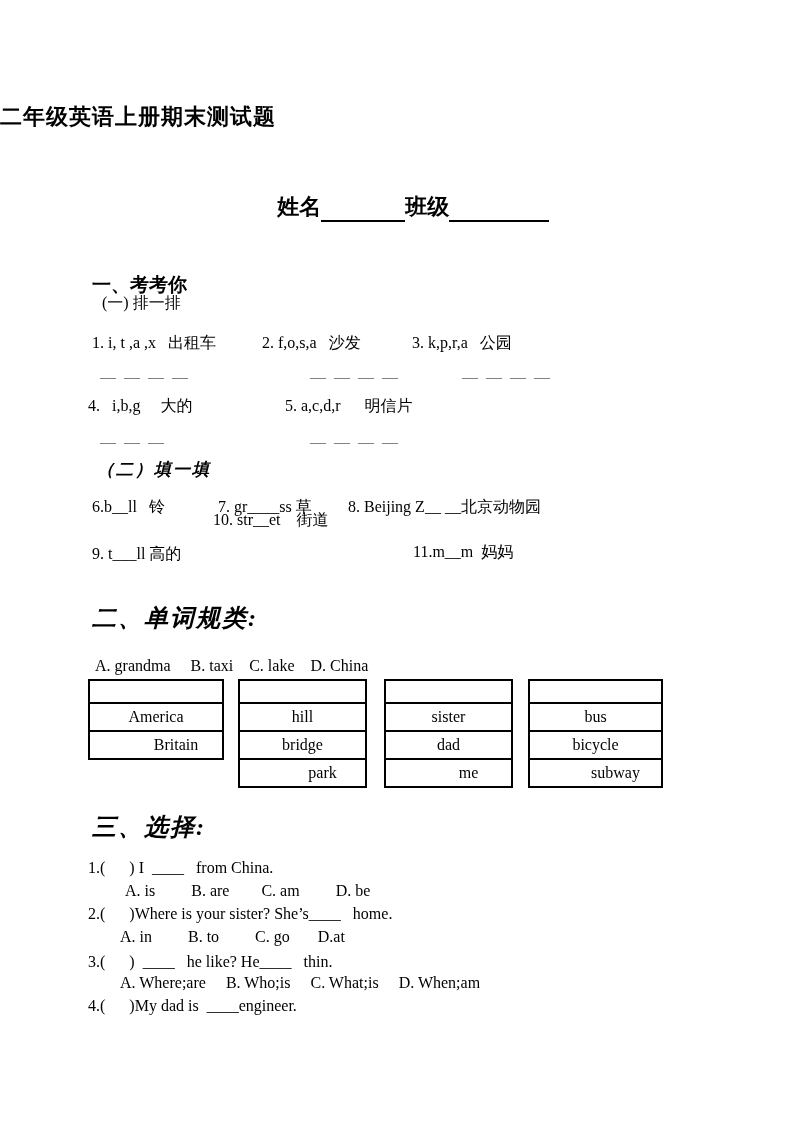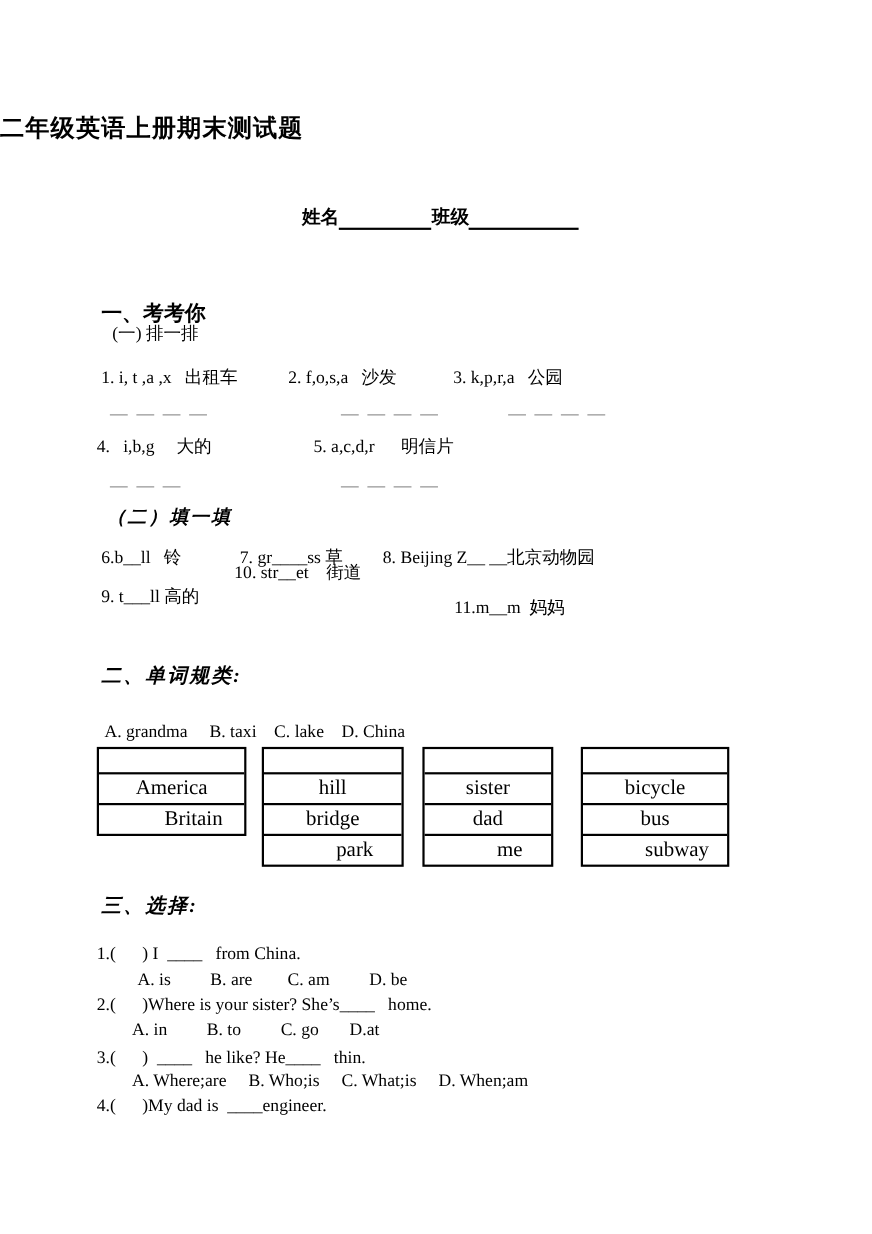--- a/index.html
+++ b/index.html
@@ -22,42 +22,42 @@
     text-align: left;
     font-family: "Liberation Sans", "DejaVu Sans", sans-serif;
     font-weight: bold;
     font-size: 22px;
     letter-spacing: 1px;
   }
 
   .name-line {
     left: 265px; top: 166px;
     font-weight: bold;
-    font-size: 17px;
+    font-size: 22px;
     font-family: "Liberation Sans", "DejaVu Sans", sans-serif;
   }
   .uline {
     display: inline-block;
     border-bottom: 2px solid #000;
     height: 17px;
     vertical-align: bottom;
   }
   .uline.w1 { width: 84px; }
   .uline.w2 { width: 100px; }
 
   .sec-heading {
     font-family: "Liberation Sans", "DejaVu Sans", sans-serif;
     font-weight: bold;
     font-size: 19px;
     margin-top: 44px;
   }
   .script-heading {
     font-weight: bold;
     font-style: italic;
-    font-size: 18px;
+    font-size: 24px;
     letter-spacing: 2px;
   }
   .sub-heading { font-size: 16px; }
 
   .bodytext { font-size: 16px; }
 
   .dashes {
     font-size: 16px;
     color: #6e6e6e;
     letter-spacing: 2px;
@@ -72,26 +72,26 @@
   }
   .wtable .hrow {
     height: 21px;
     border-bottom: 2px solid #000;
   }
   .wtable .drow {
     height: 26px;
     line-height: 26px;
     border-bottom: 2px solid #000;
     text-align: center;
-    font-size: 19px;
+    font-size: 16px;
   }
   .wtable .drow:last-child { border-bottom: none; margin-left: 40px; }
   .t1 { left: 88px;  width: 136px; }
   .t2 { left: 238px; width: 129px; }
-  .t3 { left: 384px; width: 119px; }
+  .t3 { left: 384px; width: 129px; }
   .t4 { left: 528px; width: 135px; }
 </style>
 </head>
 <body>
 
 <div class="abs doc-title">二年级英语上册期末测试题</div>
 
 <div class="abs name-line">
   <span>姓名</span><span class="uline w1"></span><span>班级</span><span class="uline w2"></span>
 </div>
@@ -113,21 +113,21 @@
 
 <div class="abs dashes" style="left:100px; top:433px;">— — —</div>
 <div class="abs dashes" style="left:310px; top:433px;">— — — —</div>
 
 <div class="abs script-heading" style="left:97px; top:458px; font-size:17px;">（二）填一填</div>
 
 <div class="abs bodytext" style="left:92px;  top:497px;">6.b__ll   铃</div>
 <div class="abs bodytext" style="left:218px; top:497px;">7. gr____ss 草</div>
 <div class="abs bodytext" style="left:348px; top:497px;">8. Beijing Z__ __北京动物园</div>
 
-<div class="abs bodytext" style="left:92px;  top:532px;text-align:center;">9. t___ll 高的</div>
+<div class="abs bodytext" style="left:92px;  top:544px;text-align:center;">9. t___ll 高的</div>
 <div class="abs bodytext" style="left:213px; top:510px;">10. str__et    街道</div>
 <div class="abs bodytext" style="left:413px; top:542px;">11.m__m  妈妈</div>
 
 <div class="abs script-heading" style="left:92px; top:602px;">二、单词规类:</div>
 
 <div class="abs bodytext" style="left:95px; top:657px;">A. grandma     B. taxi    C. lake    D. China</div>
 
 <div class="wtable t1">
   <div class="hrow"></div>
   <div class="drow">America</div>
@@ -140,22 +140,22 @@
   <div class="drow">park</div>
 </div>
 <div class="wtable t3">
   <div class="hrow"></div>
   <div class="drow">sister</div>
   <div class="drow">dad</div>
   <div class="drow">me</div>
 </div>
 <div class="wtable t4">
   <div class="hrow"></div>
+  <div class="drow">bus</div>
   <div class="drow">bicycle</div>
-  <div class="drow">bus</div>
   <div class="drow">subway</div>
 </div>
 
 <div class="abs script-heading" style="left:92px; top:811px;">三、选择:</div>
 
 <div class="abs bodytext" style="left:88px;  top:859px;">1.(      ) I  ____   from China.</div>
 <div class="abs bodytext" style="left:125px; top:882px;">A. is         B. are        C. am         D. be</div>
 
 <div class="abs bodytext" style="left:88px;  top:905px;font-family:Liberation Serif, serif;">2.(      )Where is your sister? She’s____   home.</div>
 <div class="abs bodytext" style="left:120px; top:928px;">A. in         B. to         C. go       D.at</div>

